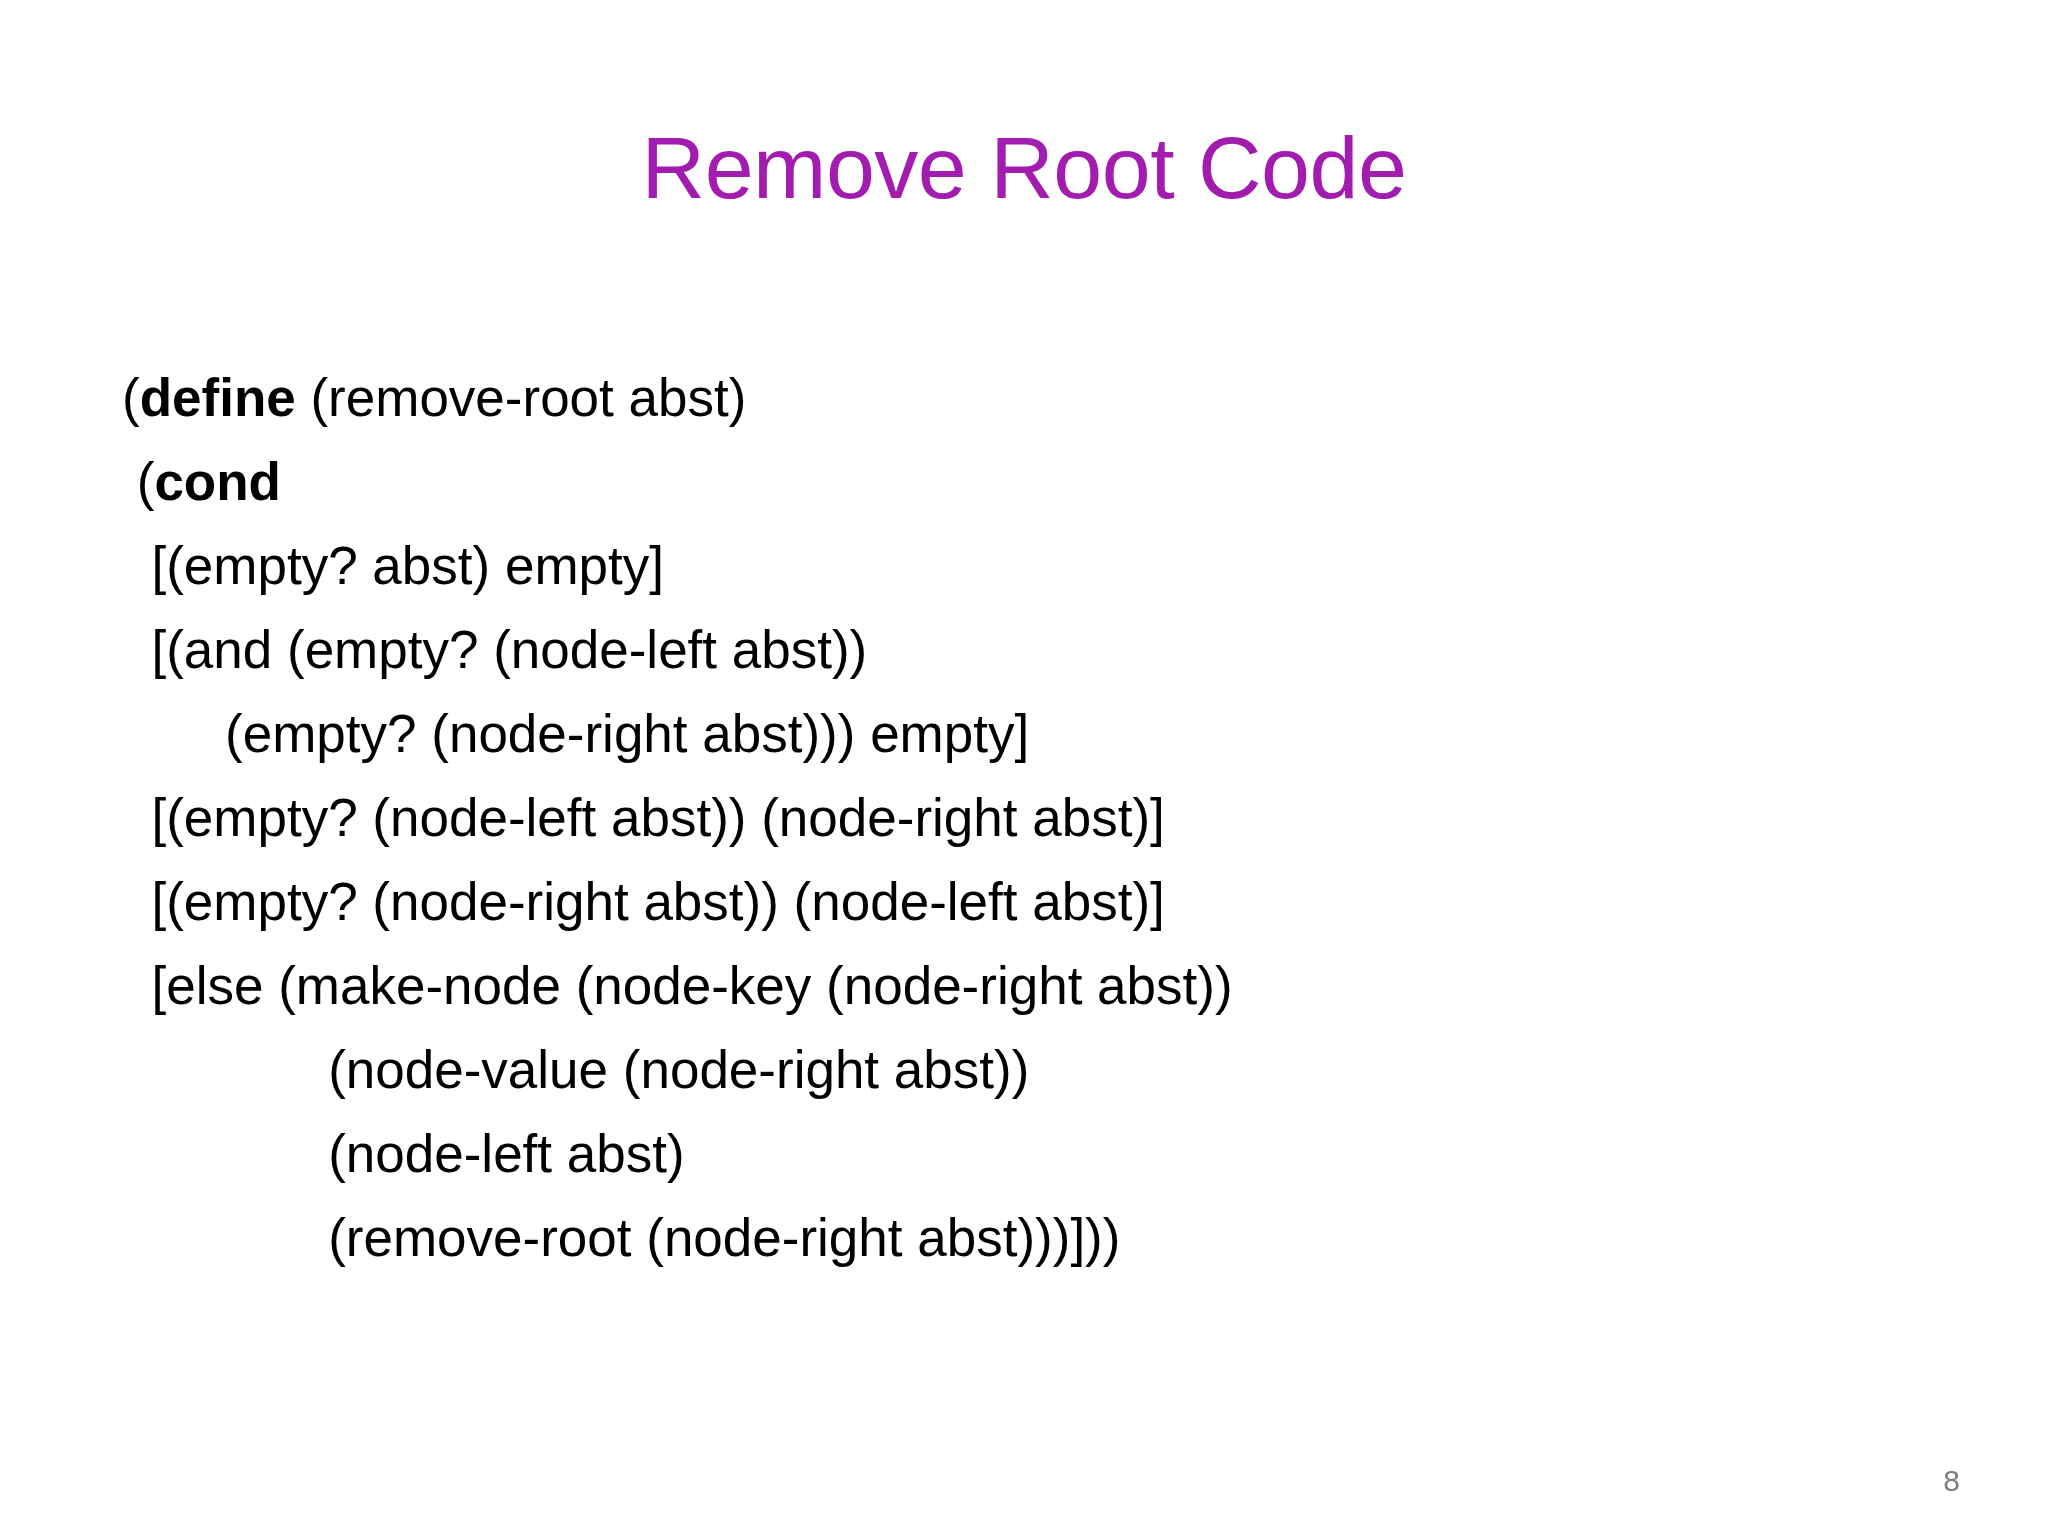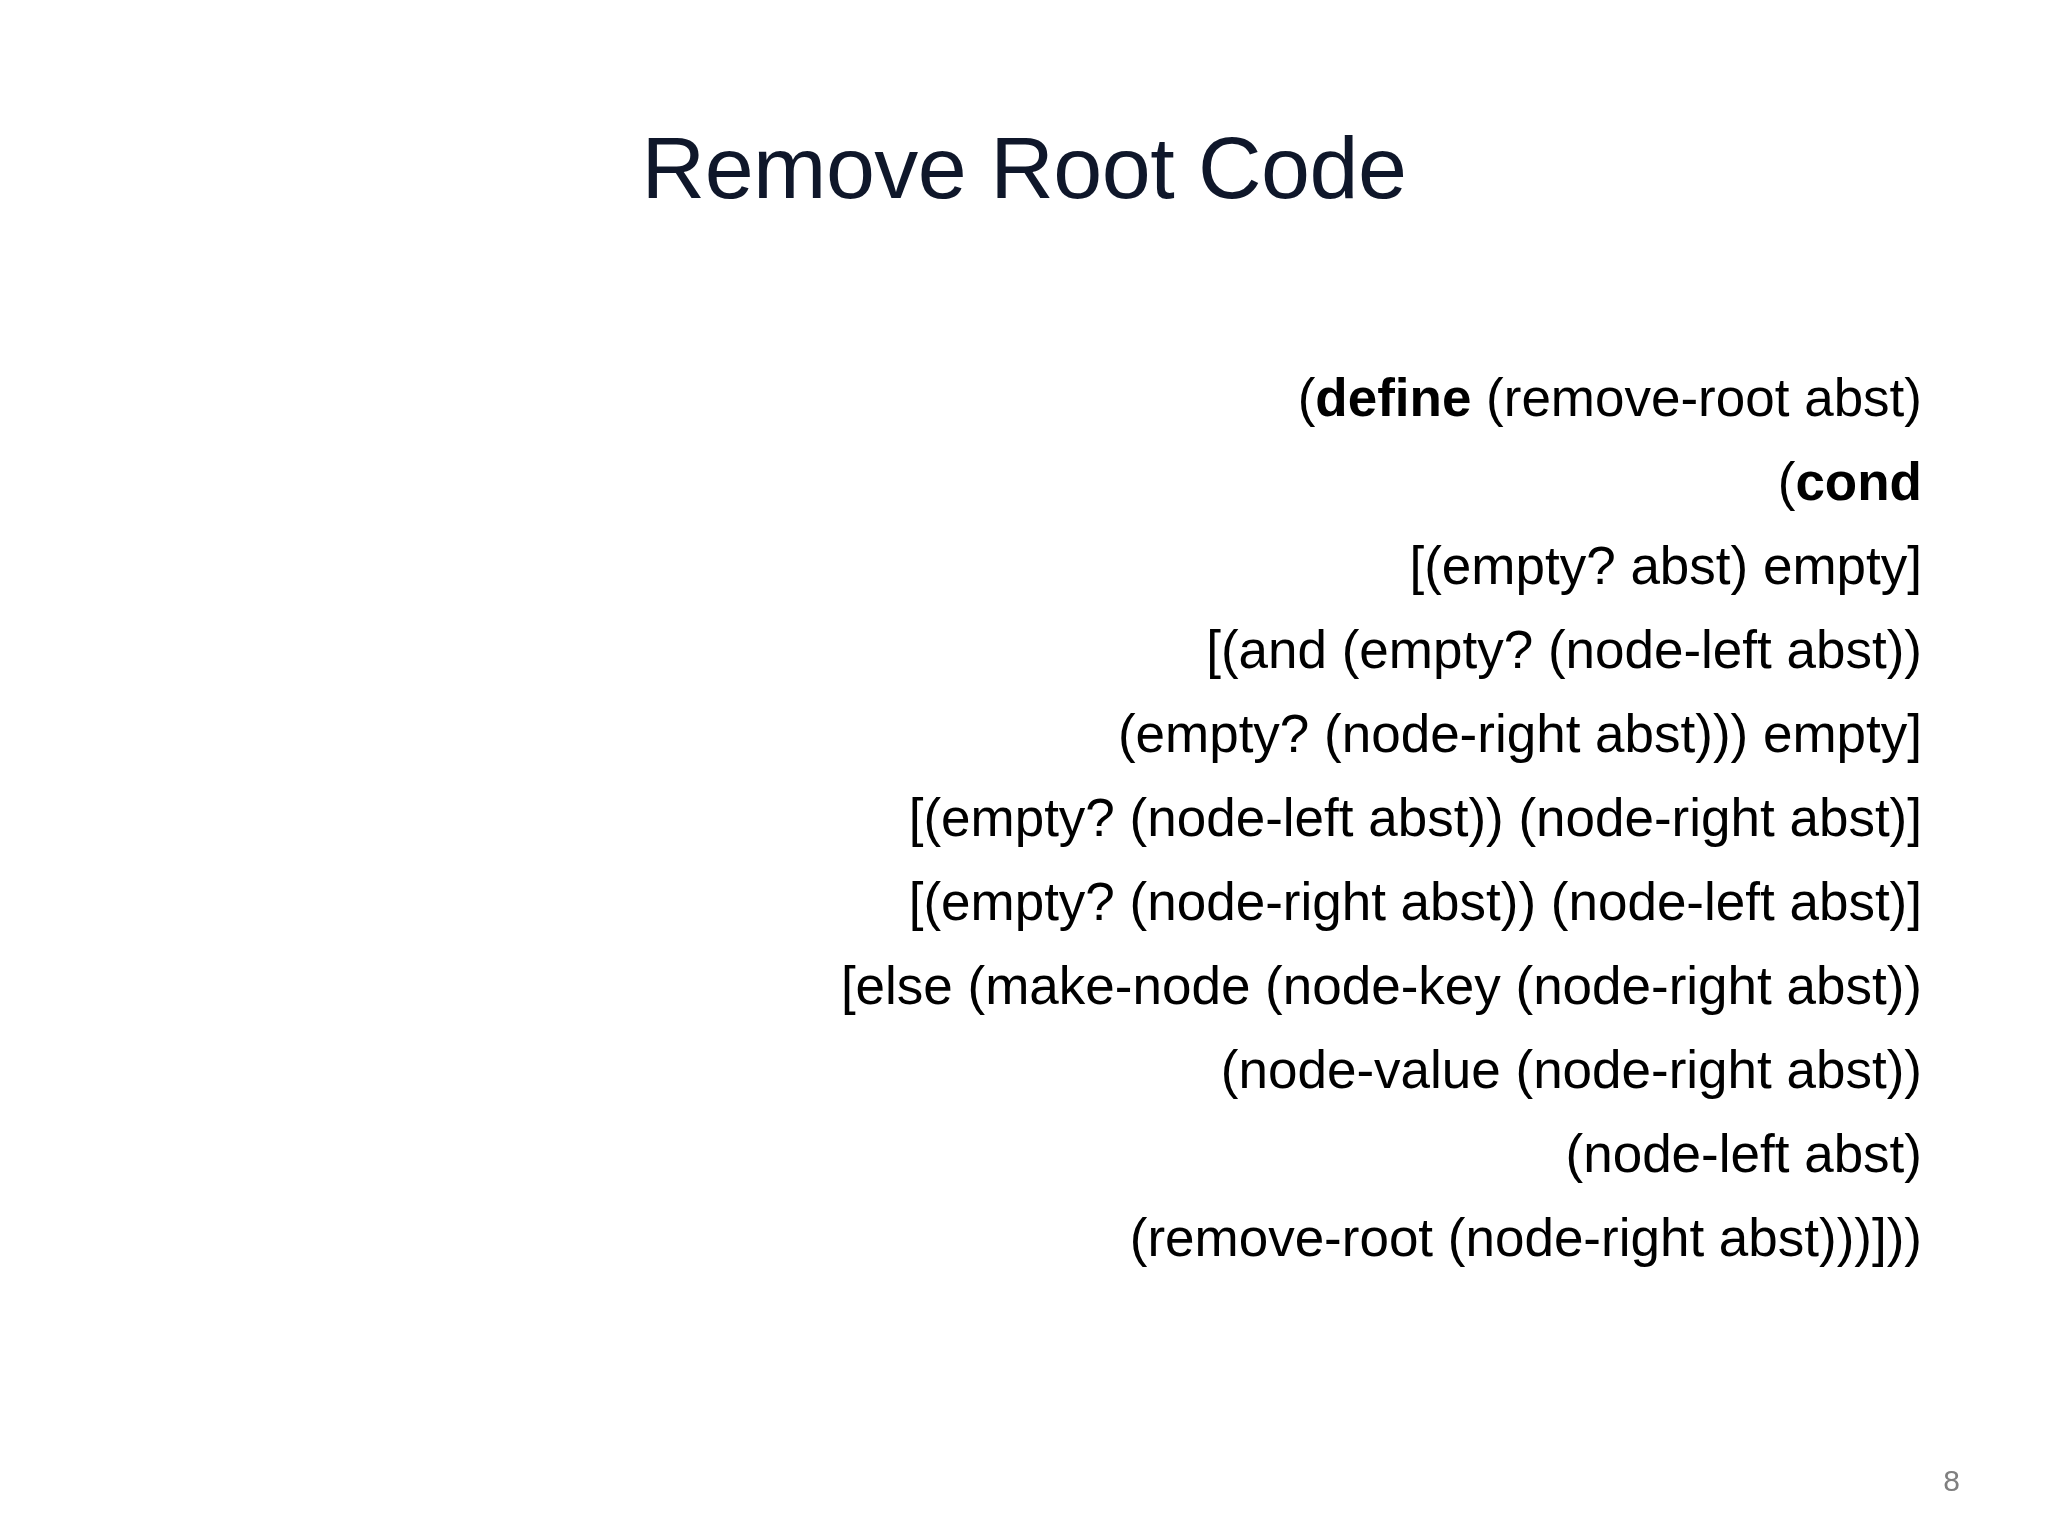--- a/index.html
+++ b/index.html
@@ -23,38 +23,37 @@
   .slide-title {
     position: absolute;
     top: 122px;
     left: 0;
     width: 100%;
     text-align: center;
     font-size: 88px;
     font-weight: 400;
     line-height: 1.05;
     letter-spacing: -0.5px;
-    color: #0f172a;
+    color: #a21caf;
     white-space: pre;
   }
   .code-block {
     position: absolute;
     top: 356px;
     left: 122px;
     width: 1800px;
     font-family: "Liberation Sans", sans-serif;
     font-size: 53px;
     line-height: 84px;
     color: #000000;
     white-space: pre;
   }
   .code-line {
     white-space: pre;
     display: block;
-    text-align: right;
   }
   .kw {
     font-weight: bold;
   }
   .page-number {
     position: absolute;
     right: 88px;
     bottom: 38px;
     font-size: 30px;
     color: #7f7f7f;

